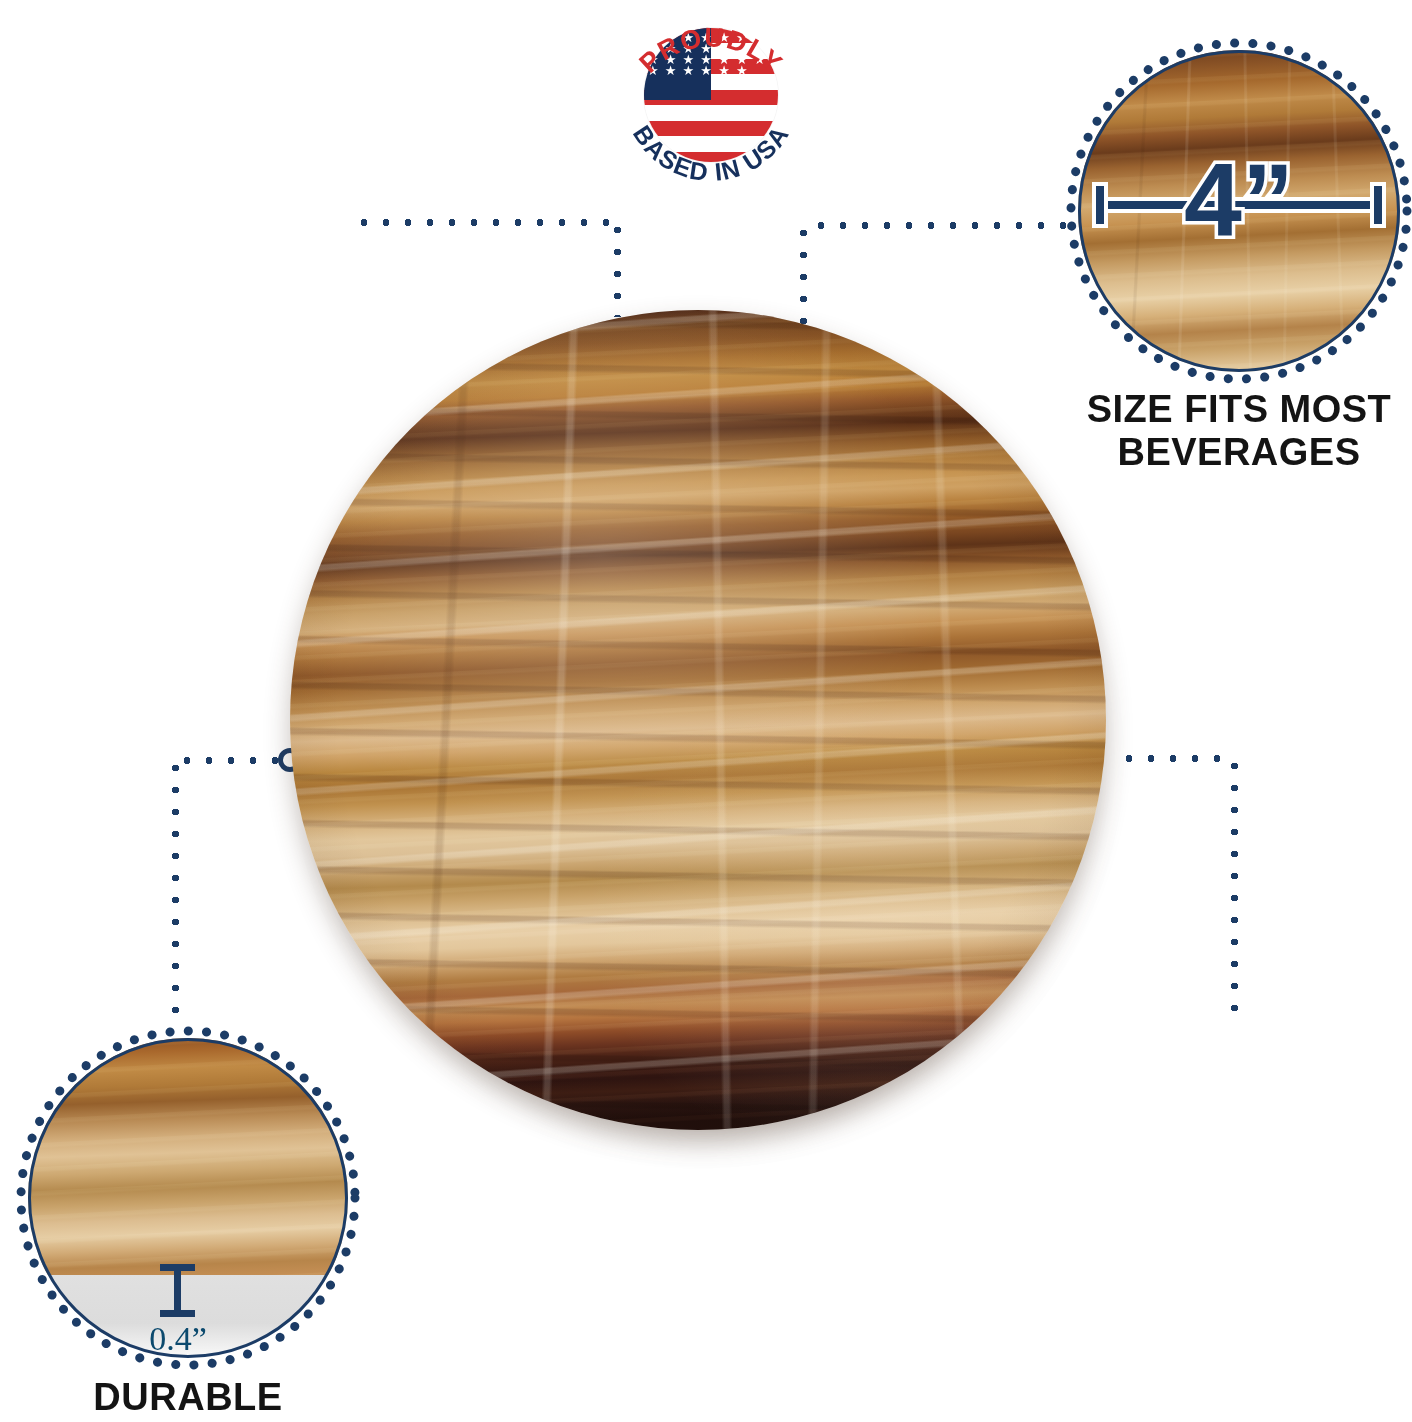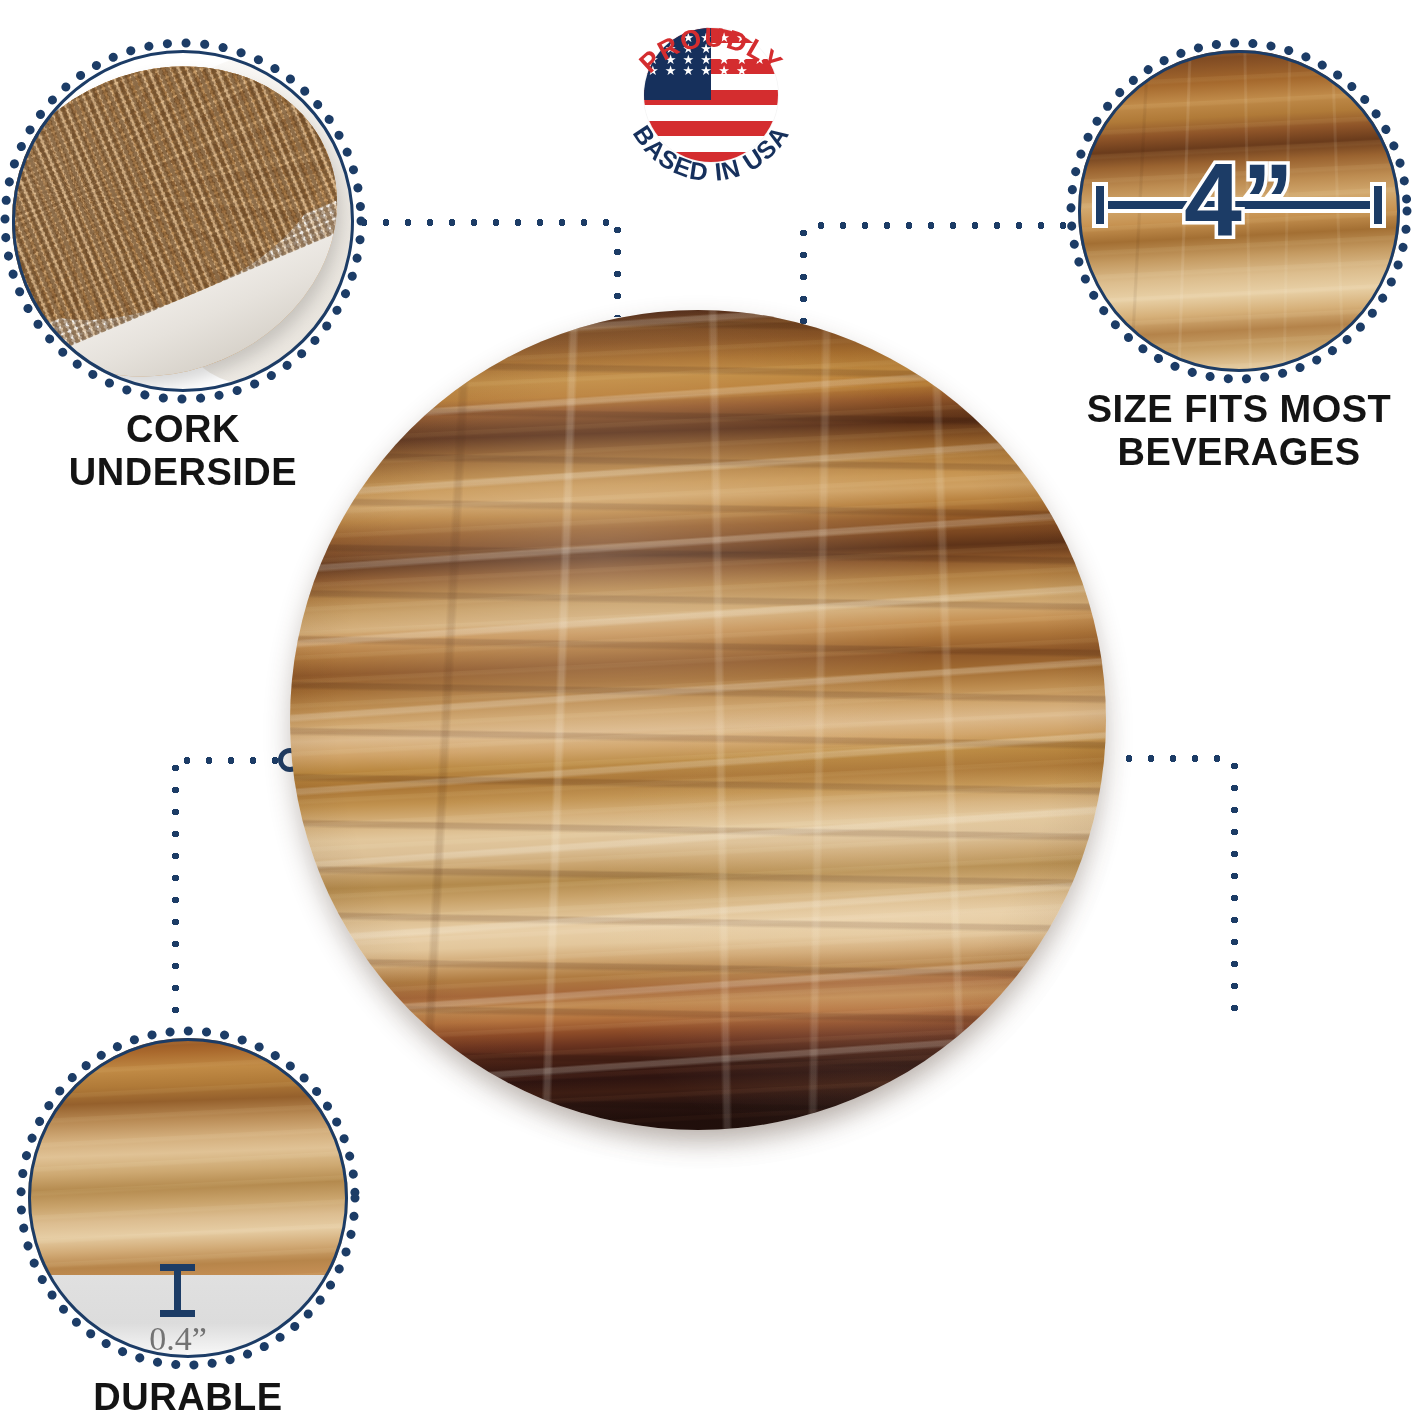--- a/index.html
+++ b/index.html
@@ -178,21 +178,21 @@
 
   
   .dim-line{position:absolute;height:8px;background:#1c3c66;
       box-shadow:0 0 0 4px #ffffff;}
   .dim-cap{position:absolute;width:8px;background:#1c3c66;
       box-shadow:0 0 0 4px #ffffff;}
   .dim-num{position:absolute;color:#1c3c66;font-weight:bold;line-height:1;
       -webkit-text-stroke:7px #ffffff;paint-order:stroke fill;}
   .vdim-line{position:absolute;width:7px;background:#1c3c66;}
   .vdim-cap{position:absolute;height:7px;background:#1c3c66;}
-  .vdim-num{position:absolute;color:#737373;font-family:"Liberation Serif",serif;}
+  .vdim-num{position:absolute;color:#0c4a6e;font-family:"Liberation Serif",serif;}
 
   
   #usa{position:absolute;}
   .flag-circle{position:absolute;border-radius:50%;overflow:hidden;
       background:#ffffff;box-shadow:0 0 0 1px rgba(0,0,0,.04);}
   .stripes{position:absolute;inset:0;
       background:repeating-linear-gradient(180deg,
         #d42d2f 0, #d42d2f 11.53%, #ffffff 11.53%, #ffffff 23.07%);}
   .canton{position:absolute;left:0;top:0;width:50%;height:54%;
       background:#16305c;}
@@ -263,39 +263,20 @@
       </defs>
       <text font-size="27" fill="#d42d2f" letter-spacing="1.2">
         <textPath href="#arcTop" startOffset="50%" text-anchor="middle">PROUDLY</textPath>
       </text>
       <text font-size="25" fill="#16305c" letter-spacing="1.2">
         <textPath href="#arcBot" startOffset="50%" text-anchor="middle">BASED IN USA</textPath>
       </text>
     </svg>
   </div>
 
-  <div class="callout" style="left:12px;top:50px;width:342px;height:342px;">
-    <svg class="c-dots" style="left:-14px;top:-14px;width:370px;height:370px;" viewBox="0 0 370 370">
-      <circle cx="185" cy="185" r="178" fill="none" stroke="#1c3c66" stroke-width="9" stroke-linecap="round" stroke-dasharray="0.1 18.6"></circle>
-    </svg>
-    <div class="c-clip" style="inset:0;">
-      <div class="cork-photo">
-        <div class="cork-white"></div>
-        <div class="cork-disc">
-          <div class="cork-side"></div>
-          <div class="cork-top">
-              <div class="cork-grain"></div>
-            </div>
-        </div>
-      </div>
-    </div>
-    <div class="c-ring"></div>
-    <div class="c-label" style="left:-22px;top:358px;width:386px;">CORK
-UNDERSIDE</div>
-  </div>
 
   <div class="callout" style="left:1078px;top:50px;width:322px;height:322px;">
     <svg class="c-dots" style="left:-14px;top:-14px;width:350px;height:350px;" viewBox="0 0 350 350">
       <circle cx="175" cy="175" r="168" fill="none" stroke="#1c3c66" stroke-width="9" stroke-linecap="round" stroke-dasharray="0.1 18.2"></circle>
     </svg>
     <div class="c-clip" style="inset:0;">
       <div class="tex tex-size"></div>
       <div class="stone-v1" style="position:absolute;inset:0;"></div>
       <div class="stone-frac" style="position:absolute;inset:0;opacity:.55;"></div>
     </div>

